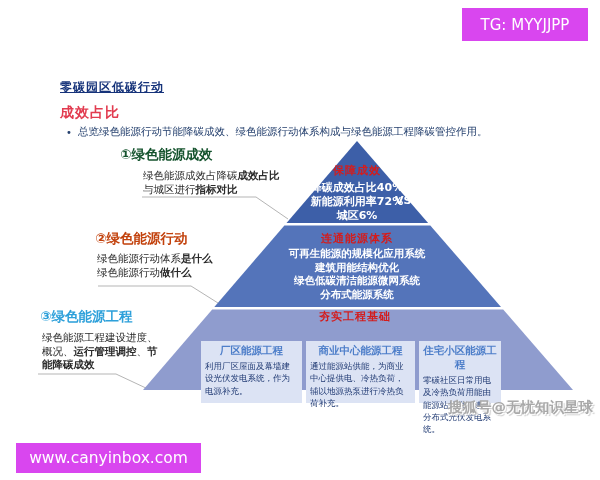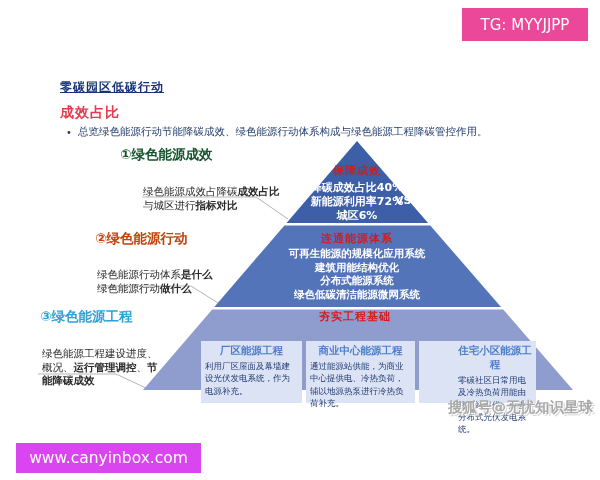--- a/index.html
+++ b/index.html
@@ -1,43 +1,43 @@
 <!DOCTYPE html>
 <html><head>
 <meta charset="utf-8">
 <style>
   html,body{margin:0;padding:0;background:#ffffff;}
   .canvas{position:relative;width:600px;height:480px;background:#ffffff;overflow:hidden;
           font-family:"DejaVu Sans","Liberation Sans",sans-serif;}
   .abs{position:absolute;}
   
-  .tg-badge{left:462px;top:8px;width:126px;height:33px;background:#ec4899;color:#fff;
+  .tg-badge{left:462px;top:8px;width:126px;height:33px;background:#d946ef;color:#fff;
             display:flex;align-items:center;justify-content:center;font-size:15px;}
   .title{left:60px;top:79px;font-size:12px;font-weight:bold;color:#16337a;letter-spacing:1px;text-decoration:underline;}
   .section{left:60px;top:104px;font-size:14px;font-weight:bold;color:#e23c50;letter-spacing:1px;}
   .summary-dot{left:66px;top:127px;font-size:10px;color:#25406e;}
   .summary{left:78px;top:125px;font-size:10.5px;color:#25406e;width:500px;}
   
   .item-label{font-size:13.5px;font-weight:bold;white-space:nowrap;}
   .c-cyan{color:#14532d;} .c-green{color:#c2410c;} .c-blue{color:#2da0da;}
-  .item-body{font-size:10.5px;color:#2a2a2a;line-height:13.5px;white-space:nowrap;margin-top:16px;}
+  .item-body{font-size:10.5px;color:#2a2a2a;line-height:13.5px;white-space:nowrap;}
   .item1-label{left:120px;top:146px;} .item1-body{left:143px;top:169px;}
   .item2-label{left:95px;top:230px;}  .item2-body{left:97px;top:252px;}
   .item3-label{left:40px;top:308px;}  .item3-body{left:42px;top:331px;}
   
   .red-label{font-size:11px;font-weight:bold;color:#d41c1c;text-align:center;letter-spacing:1px;}
   .tier-lines{color:#ffffff;font-weight:bold;text-align:center;}
   .tier1-label{left:307px;top:163px;width:100px;}
   .tier1-lines{left:277px;top:181px;width:160px;font-size:11px;line-height:14px;}
   .vs{position:absolute;left:118px;top:13px;font-size:11px;font-weight:bold;color:#fff;}
   .tier2-label{left:277px;top:231px;width:160px;}
   .tier2-lines{left:237px;top:247px;width:240px;font-size:10.5px;line-height:13.5px;}
   .tier3-label{left:275px;top:309px;width:160px;}
   .col-box{top:341px;height:62px;background:#dce3f4;}
-  .col-box1{left:201px;width:101px;} .col-box2{left:306px;width:109px;} .col-box3{left:419px;width:82px;padding-left:35px;}
+  .col-box1{left:201px;width:101px;} .col-box2{left:306px;width:109px;} .col-box3{left:419px;width:82px;}
   .col-title{margin-top:3px;text-align:center;font-size:10.5px;font-weight:bold;color:#4d7ec9;}
   .col-desc{padding:2px 4px 0 4px;font-size:8.5px;line-height:1.45;color:#203a73;}
   
   .watermark{left:433px;top:398px;width:160px;text-align:right;font-size:14.5px;font-weight:bold;
              color:#a9a9a9;text-shadow:1px 1px 0 #ffffff,2px 2px 1px #cfcfcf;}
   .footer{left:16px;top:443px;width:185px;height:30px;background:#d946ef;color:#fff;
           display:flex;align-items:center;justify-content:center;font-size:15.5px;}
 </style>
 </head>
 <body>
@@ -85,22 +85,22 @@
     <div>降碳成效占比40%</div>
     <div>新能源利用率72%</div>
     <div>城区6%</div>
     <span class="vs">VS</span>
   </div>
 
   <div class="abs red-label tier2-label">连通能源体系</div>
   <div class="abs tier-lines tier2-lines">
     <div>可再生能源的规模化应用系统</div>
     <div>建筑用能结构优化</div>
+    <div>绿色低碳清洁能源微网系统</div>
     <div>分布式能源系统</div>
-    <div>绿色低碳清洁能源微网系统</div>
   </div>
 
   <div class="abs red-label tier3-label">夯实工程基础</div>
 
   <div class="abs col-box col-box1">
     <div class="col-title">厂区能源工程</div>
     <div class="col-desc">利用厂区屋面及幕墙建设光伏发电系统，作为电源补充。</div>
   </div>
   <div class="abs col-box col-box2">
     <div class="col-title">商业中心能源工程</div>

